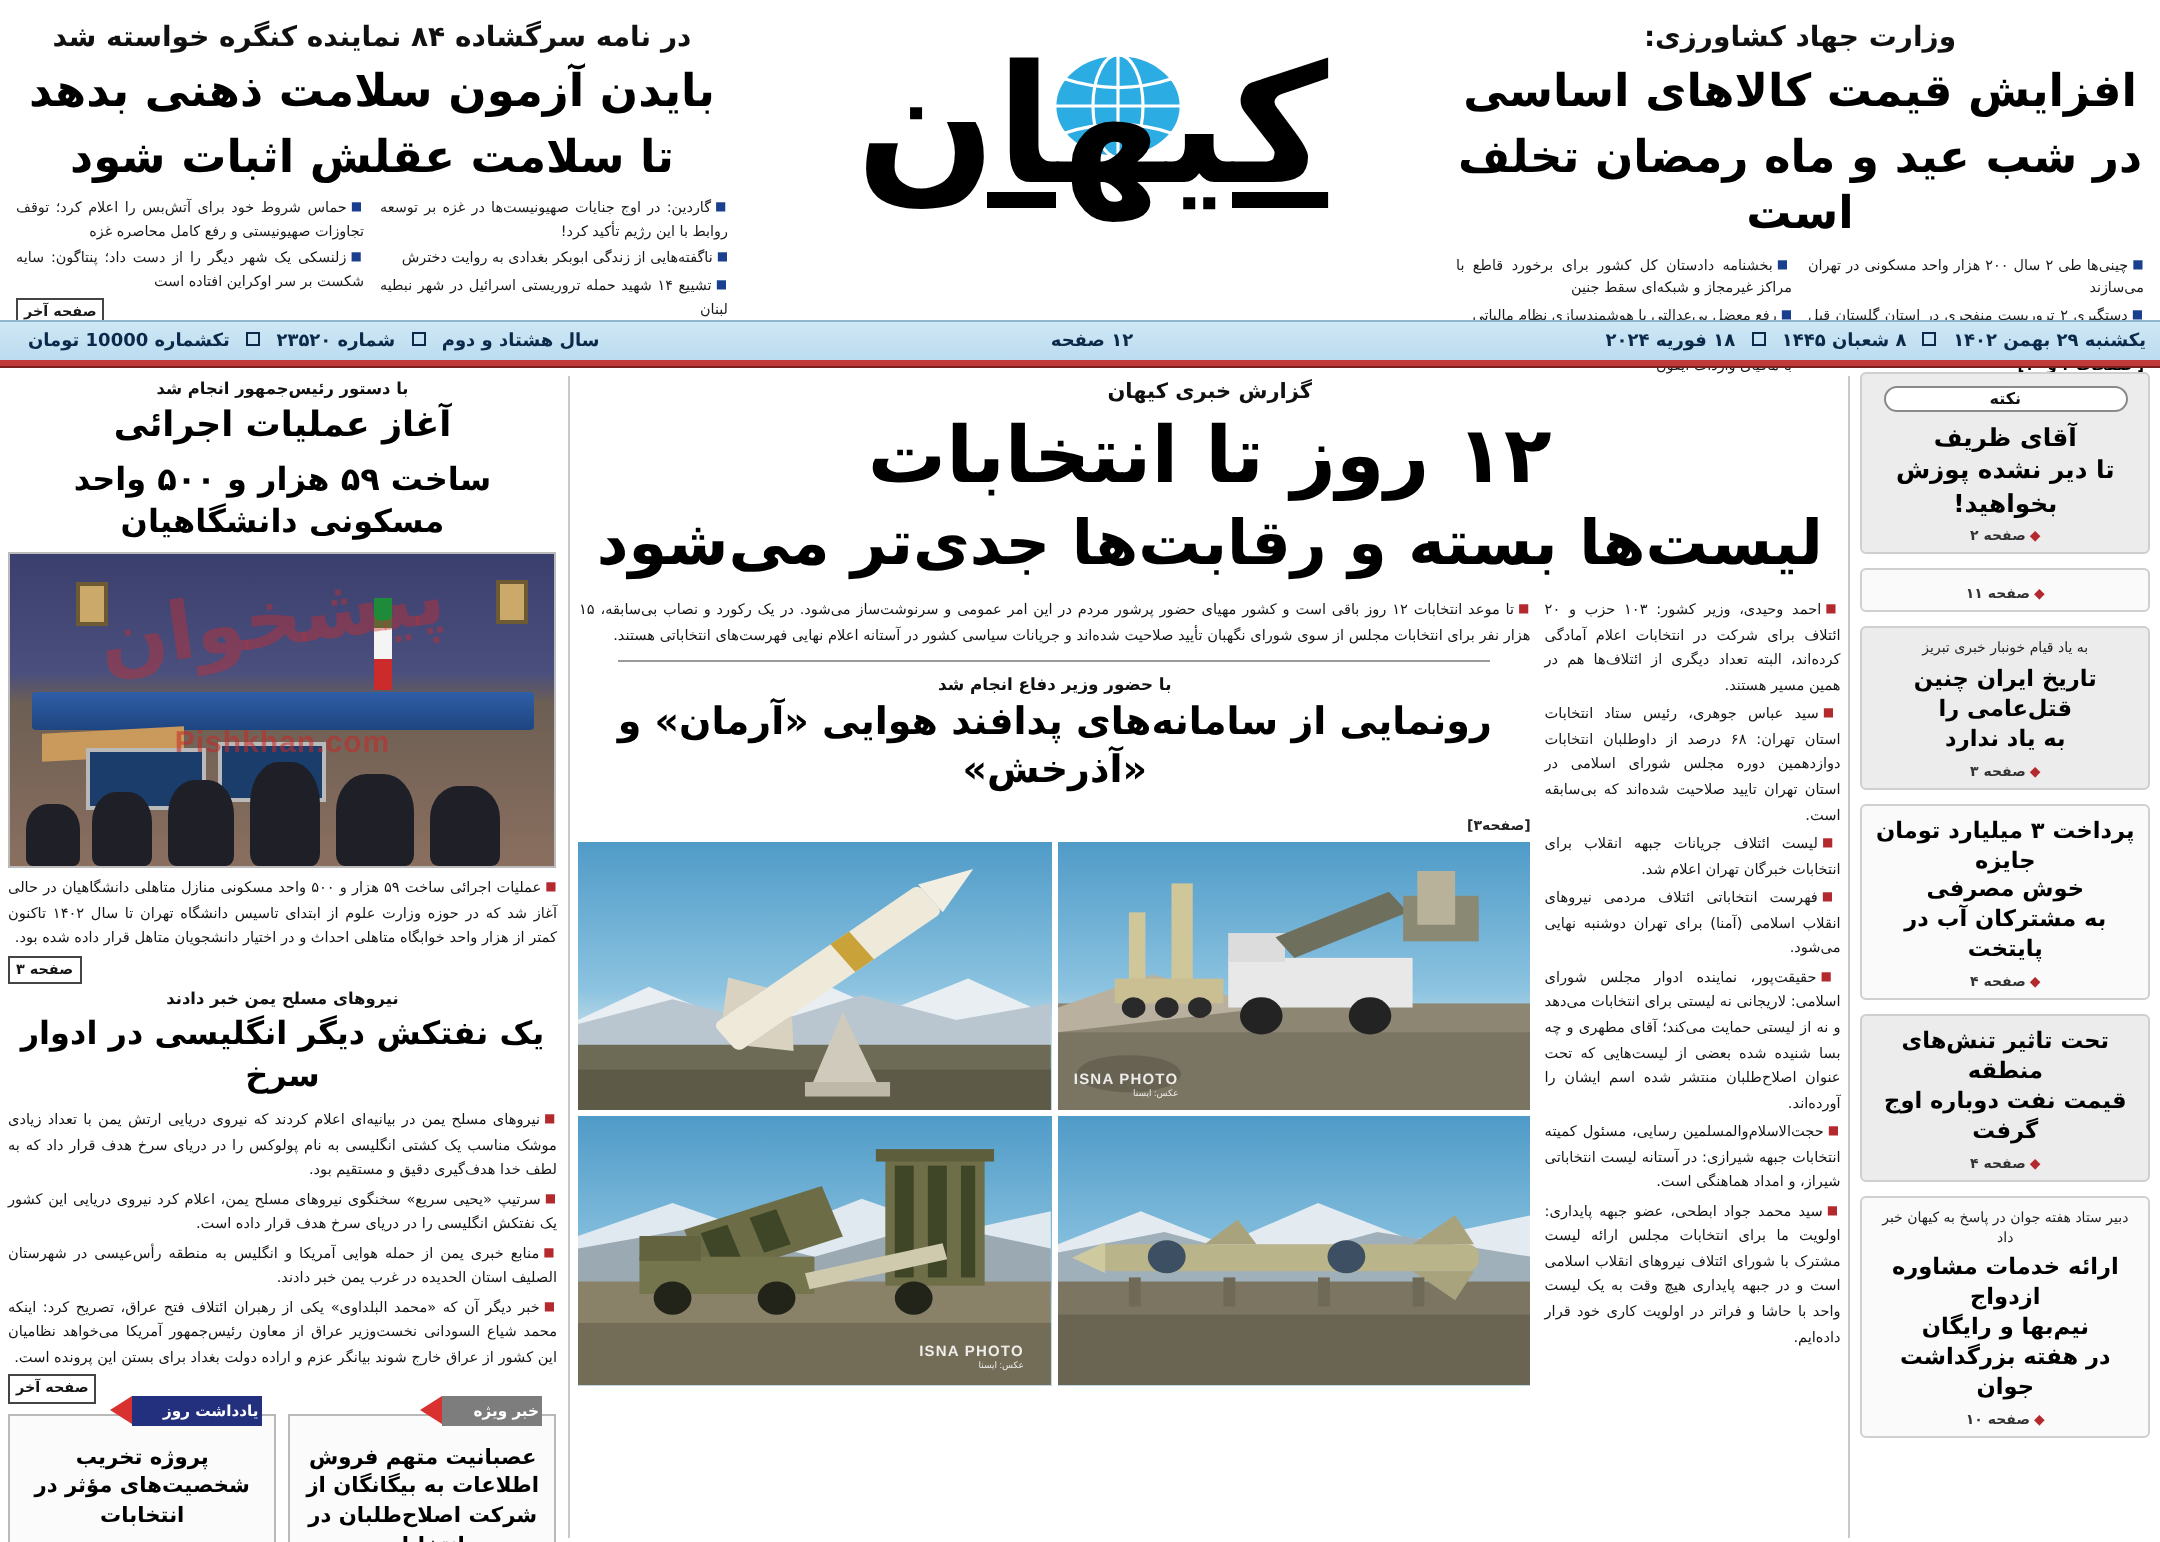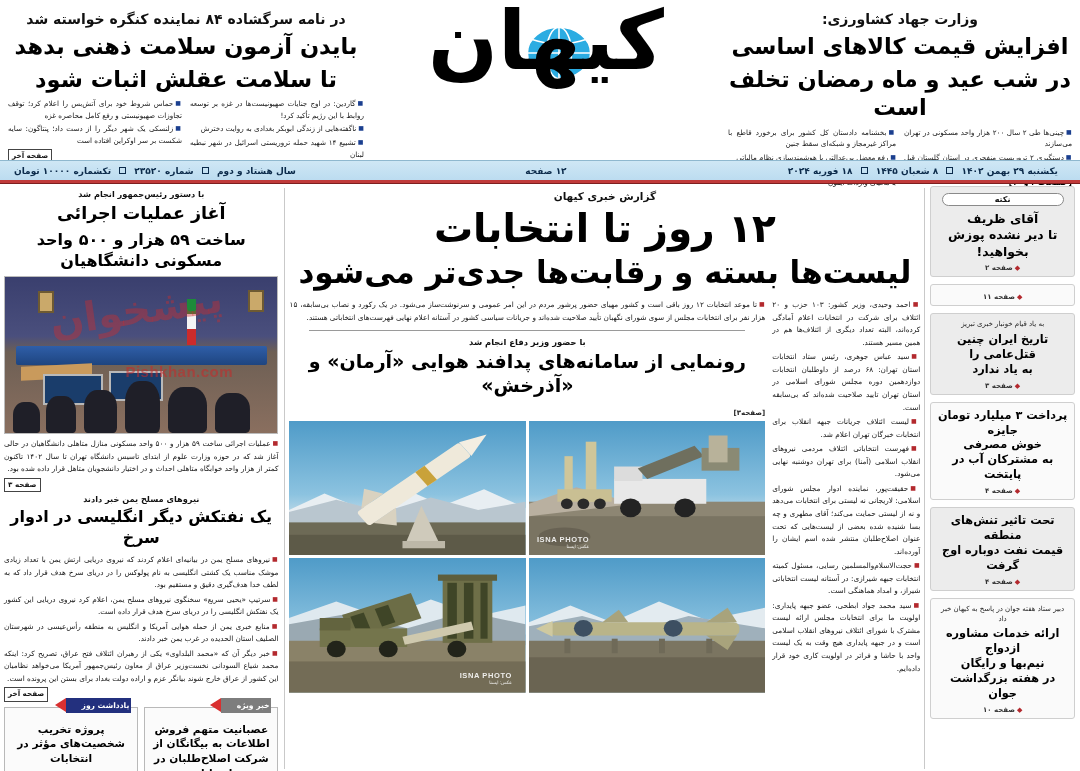--- a/index.html
+++ b/index.html
@@ -47,21 +47,21 @@
   .sq { color: #1b3f8f; font-size: 6px; vertical-align: 1px; margin-left: 2px; }
   .pgref { color: #000; font-weight: bold; font-size: 7.4px; }
   .pgref-box {
     border: 1px solid #444; display: inline-block;
     padding: 0 3px; font-size: 7.2px; font-weight: bold;
   }
 
   
   .logo-wrap {
     position: relative; height: 128px; width: 100%;
-    display: flex; align-items: flex-start; justify-content: center;
+    display: flex; align-items: center; justify-content: center; text-decoration: underline;
   }
   .logo-text {
     font-size: 82px; font-weight: bold; color: #000;
     line-height: 1; letter-spacing: -2px;
     font-family: "DejaVu Sans", sans-serif;
     position: relative; z-index: 2;
     transform: translateY(-4px);
   }
   .globe {
     position: absolute; z-index: 1;
@@ -71,21 +71,21 @@
 
   
   .infobar {
     position: absolute; top: 160px; right: 0;
     width: 1080px; height: 20px;
     background: linear-gradient(180deg,#cfe7f5 0%, #bcdcf0 100%);
     border-top: 1px solid #8fb8cf;
     display: flex; align-items: center;
     font-size: 9px; font-weight: bold; color: #0b2a4a;
   }
-  .ib-right { width: 360px; padding-right: 22px; text-align: right; }
+  .ib-right { width: 360px; padding-right: 7px; text-align: right; }
   .ib-center { width: 348px; text-align: center; }
   .ib-left { width: 372px; padding-left: 14px; text-align: left; }
   .ib-sep { display: inline-block; width: 7px; height: 7px;
             border: 1px solid #0b2a4a; margin: 0 5px; vertical-align: 0px; }
   .redrule {
     position: absolute; top: 180px; right: 0;
     width: 1080px; height: 4px;
     background: #c03a3a; border-bottom: 1px solid #7e1f1f;
   }
 
@@ -205,21 +205,21 @@
     background: linear-gradient(180deg,#1d8b3a 33%, #f4f4f4 33%, #f4f4f4 66%, #cc2b2b 66%); }
   .pm-frame { position: absolute; width: 16px; height: 22px;
     background: #caa96a; border: 2px solid #6e5a32; }
   .pm-people { position: absolute; left: 0; right: 0; bottom: 0; height: 48%; }
   .pm-head { position: absolute; bottom: 0; border-radius: 40% 40% 12% 12%; background: #1f1f28; }
   .watermark-pk {
     position: absolute; left: 50%; top: 55%;
     transform: translate(-50%,0);
     color: rgba(200,40,40,.55); font-weight: bold;
     font-size: 15px; font-family: "Liberation Sans", sans-serif;
-    letter-spacing: .5px; white-space: nowrap; z-index: 5; margin-left: 38px;
+    letter-spacing: .5px; white-space: nowrap; z-index: 5;
   }
   .watermark-fa {
     position: absolute; left: 48%; top: 6%;
     transform: translate(-50%,0) rotate(-8deg);
     color: rgba(205,45,45,.42); font-weight: bold;
     font-size: 40px; white-space: nowrap; z-index: 5;
   }
 
   .teaser-row { display: flex; flex-direction: row; gap: 6px; margin-top: 5px; }
   .teaser {
@@ -314,21 +314,21 @@
       <span>۸ شعبان ۱۴۴۵</span>
       <span class="ib-sep"></span>
       <span>۱۸ فوریه ۲۰۲۴</span>
     </div>
     <div class="ib-center">۱۲ صفحه</div>
     <div class="ib-left">
       <span>سال هشتاد و دوم</span>
       <span class="ib-sep"></span>
       <span>شماره ۲۳۵۲۰</span>
       <span class="ib-sep"></span>
-      <span>تکشماره ۱۰۰۰۰ تومان</span>
+      <span>تکشماره 10000 تومان</span>
     </div>
   </div>
   <div class="redrule"></div>
 
   <div class="body">
 
     <div class="col-side">
 
       <div class="card">
         <span class="card-tag">نکته</span>

